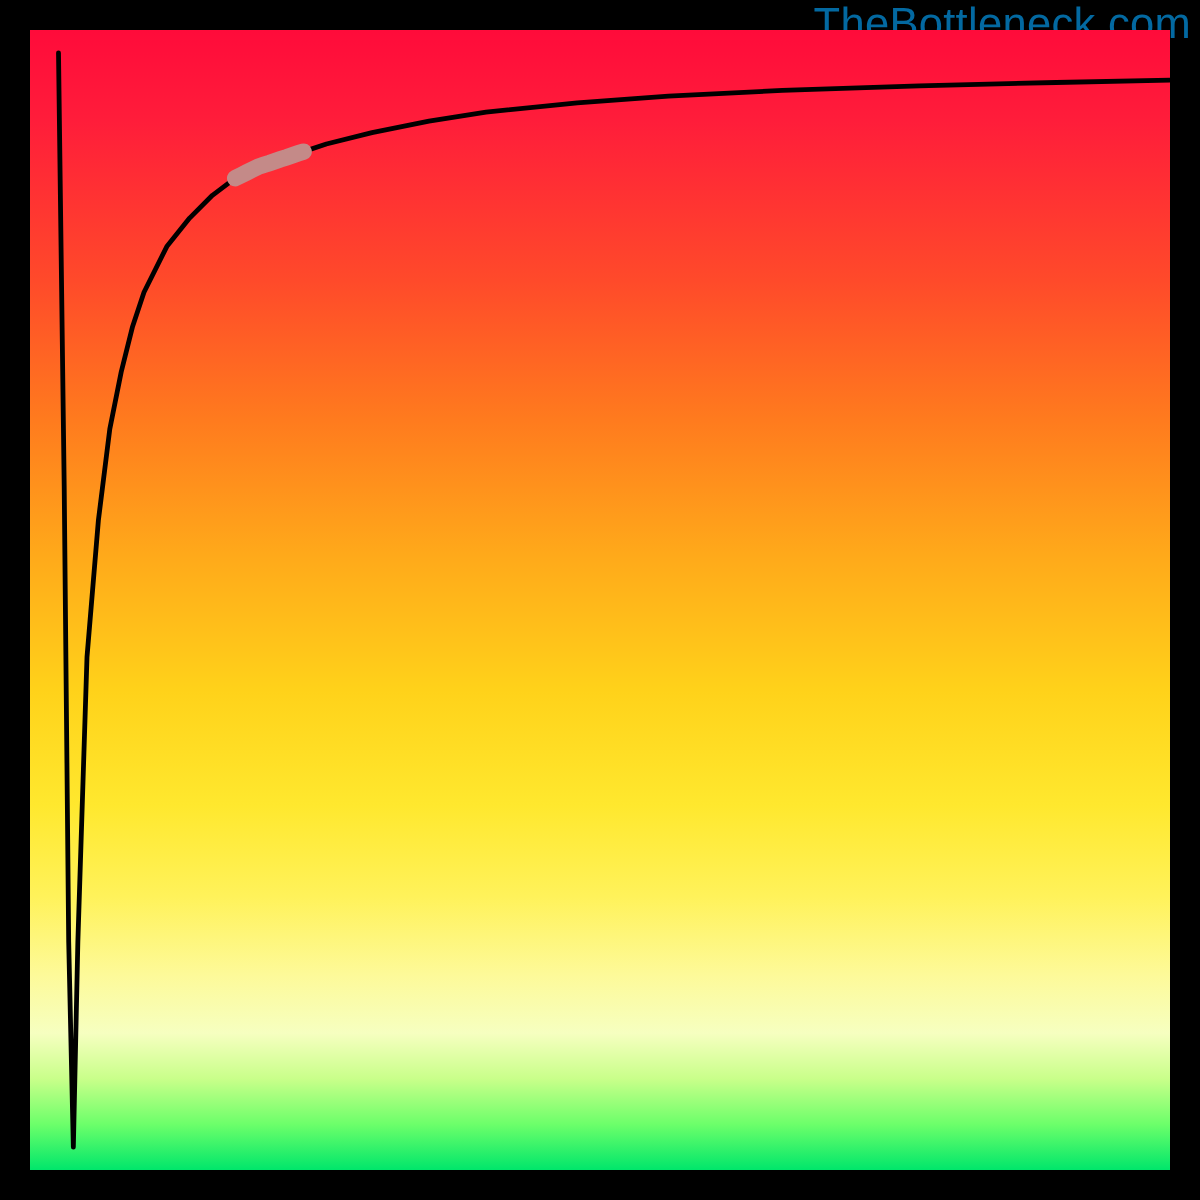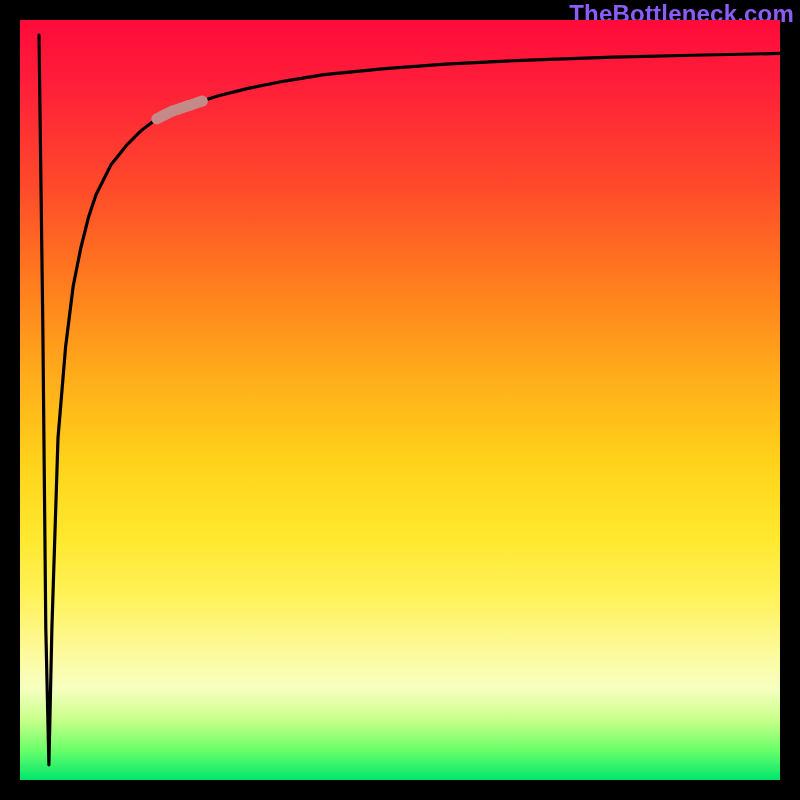--- a/index.html
+++ b/index.html
@@ -43,24 +43,24 @@
   .plot svg {
     position: absolute;
     left: 0; top: 0;
     width: 760px;
     height: 760px;
   }
   .watermark {
     position: absolute;
     top: 0px;
     right: 6px;
-    color: #8b5cf6;
-    font-size: 24px;
+    color: #0369a1;
+    font-size: 29px;
     letter-spacing: 0.2px;
-    font-weight: 700;
+    font-weight: 400;
     user-select: none;
   }
 </style>
 </head>
 <body>
 
 <div class="frame">
   <div class="watermark">TheBottleneck.com</div>
 
   <div class="plot">

